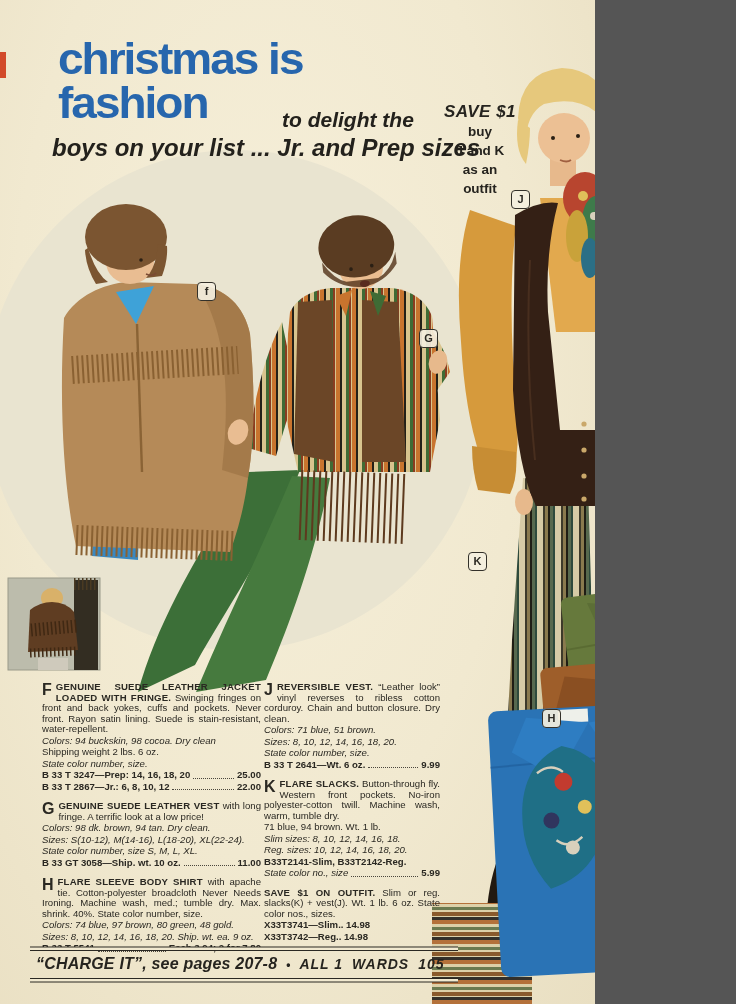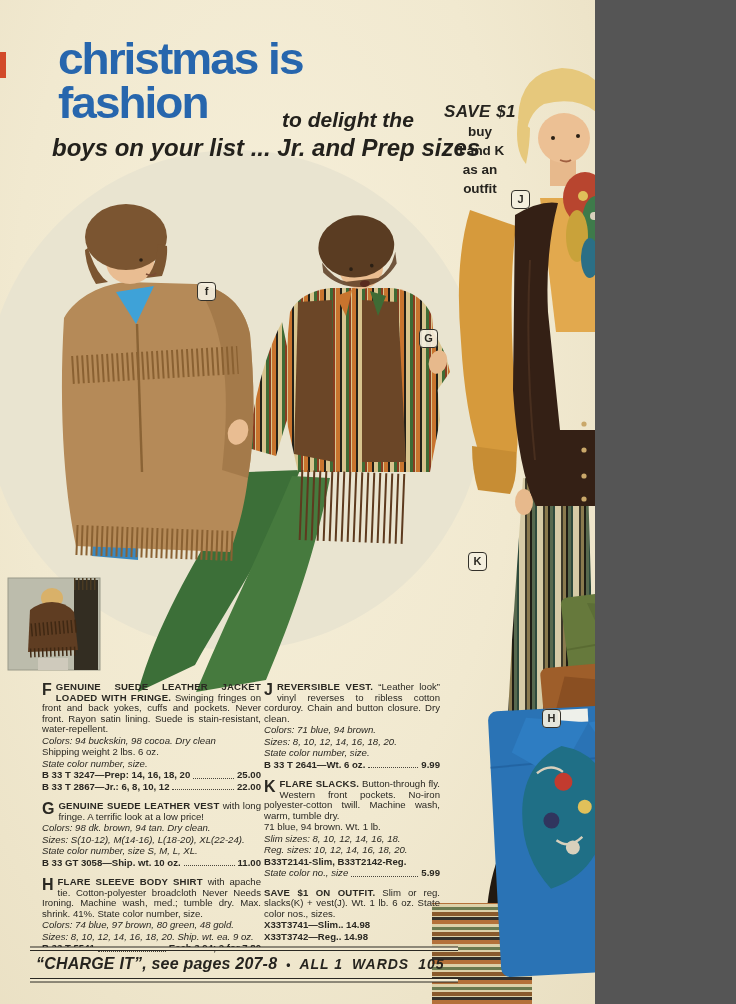--- a/index.html
+++ b/index.html
@@ -283,36 +283,36 @@
       <p class="ital">Sizes: S(10-12), M(14-16), L(18-20), XL(22-24).</p>
       <p class="ital">State color number, size S, M, L, XL.</p>
       <div class="price-row">
           <span class="code">B 33 GT 3058—Ship. wt. 10 oz.</span>
           <span class="leader"></span>
           <span class="price">11.00</span>
         </div>
     </div>
 
     <div class="item">
-      <p><span class="big-letter">H</span><span class="lead">FLARE SLEEVE BODY SHIRT</span> <span>with apache tie. Cotton-polyester broadcloth Never Needs Ironing. Machine wash, med.; tumble dry. Max. shrink. 41%. State color number, size.</span></p>
+      <p><span class="big-letter">H</span><span class="lead">FLARE SLEEVE BODY SHIRT</span> <span>with apache tie. Cotton-polyester broadcloth Never Needs Ironing. Machine wash, med.; tumble dry. Max. shrink. 40%. State color number, size.</span></p>
       <p class="ital">Colors: 74 blue, 97 brown, 80 green, 48 gold.</p>
       <p class="ital">Sizes: 8, 10, 12, 14, 16, 18, 20. Ship. wt. ea. 9 oz.</p>
       <div class="price-row">
           <span class="code">B 33 T 5541</span>
           <span class="leader"></span>
           <span class="price">Each 3.94; 2 for 7.80</span>
         </div>
     </div>
   </div>
 
   <div class="col col2">
 
     <div class="item">
       <p><span class="big-letter">J</span><span class="lead">REVERSIBLE VEST.</span> <span>“Leather look” vinyl reverses to ribless cotton corduroy. Chain and button closure. Dry clean.</span></p>
-      <p class="ital">Colors: 71 blue, 94 brown.</p>
+      <p class="ital">Colors: 71 blue, 51 brown.</p>
       <p class="ital">Sizes: 8, 10, 12, 14, 16, 18, 20.</p>
       <p class="ital">State color number, size.</p>
       <div class="price-row">
           <span class="code">B 33 T 2641—Wt. 6 oz.</span>
           <span class="leader"></span>
           <span class="price">9.99</span>
         </div>
     </div>
 
     <div class="item">

